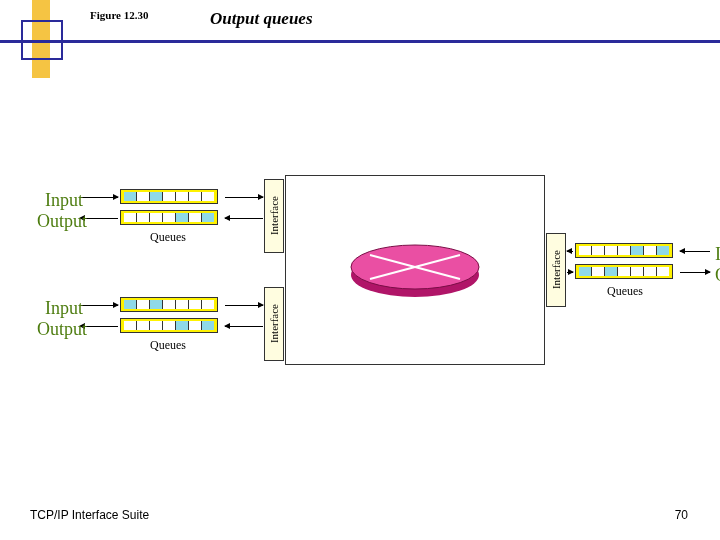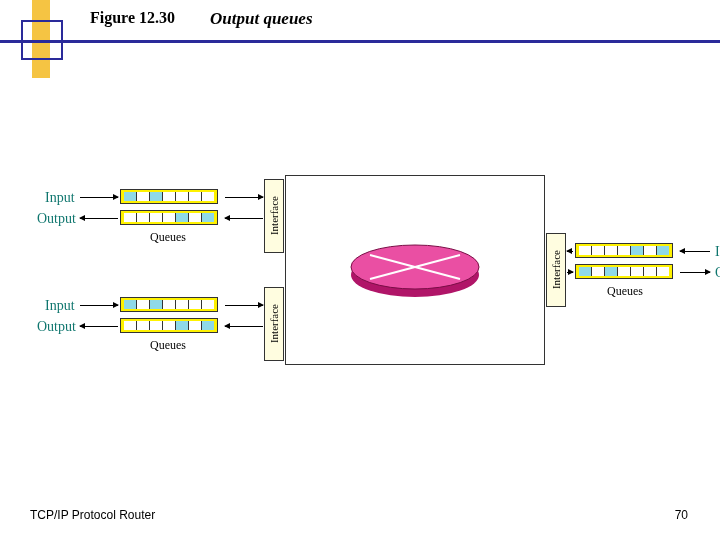--- a/index.html
+++ b/index.html
@@ -2,35 +2,35 @@
 <html><head>
 <meta charset="utf-8">
 <style>
   *{box-sizing:border-box;margin:0;padding:0}
   body{width:720px;height:540px;background:#fff;font-family:Georgia,'Times New Roman',serif;position:relative;overflow:hidden}
   .slide{width:720px;height:540px;position:relative}
   .corner{position:absolute;top:0;left:0;width:65px;height:78px}
   .corner .vbar{position:absolute;left:32px;top:0;width:18px;height:78px;background:#f5c443}
   .corner .sq{position:absolute;left:21px;top:20px;width:42px;height:40px;border:2px solid #2a2a9a}
   .hrule{position:absolute;left:0;top:40px;width:720px;height:3px;background:#2a2a9a}
-  .figlabel{position:absolute;top:9px;left:90px;font-weight:bold;font-size:16px;color:#000}
+  .figlabel{position:absolute;top:9px;left:90px;font-weight:bold;font-size:11px;color:#000}
   .figtitle{position:absolute;top:9px;left:210px;font-weight:bold;font-style:italic;font-size:17px;color:#000}
   .footer-l{position:absolute;left:30px;bottom:18px;font-family:Arial,Helvetica,sans-serif;font-size:12px;color:#000}
   .footer-r{position:absolute;right:32px;bottom:18px;font-family:Arial,Helvetica,sans-serif;font-size:12px;color:#000}
   .diagram{position:absolute;left:35px;top:175px;width:650px;height:220px}
   .routerbox{position:absolute;left:250px;top:0;width:260px;height:190px;border:1px solid #333;background:#fff}
   .disk{position:absolute;left:50%;top:50%;transform:translate(-50%,-50%)}
   .iface{position:absolute;width:20px;border:1px solid #333;background:#fffde0;display:flex;align-items:center;justify-content:center}
   .iface span{writing-mode:vertical-rl;transform:rotate(180deg);font-size:11px;font-family:'Times New Roman',serif}
   .qgroup{position:absolute}
   .qbox{position:absolute;border:1px solid #333}
   .arrow{position:absolute;height:1px;background:#000}
   .arrow.r::after{content:"";position:absolute;right:-1px;top:-3px;border-left:6px solid #000;border-top:3.5px solid transparent;border-bottom:3.5px solid transparent}
   .arrow.l::after{content:"";position:absolute;left:-1px;top:-3px;border-right:6px solid #000;border-top:3.5px solid transparent;border-bottom:3.5px solid transparent}
-  .iolabel{position:absolute;font-size:14px;font-family:'Times New Roman',serif;color:#0f766e}
+  .iolabel{position:absolute;font-size:18px;font-family:'Times New Roman',serif;color:#4d7c0f}
   .qlabel{position:absolute;font-size:12px;font-family:'Times New Roman',serif;color:#000}
 </style>
 </head>
 <body>
 
 <div class="slide">
   <div class="corner">
     <div class="vbar"></div>
       <div class="sq"></div>
   </div>
@@ -149,15 +149,15 @@
 
     <div class="arrow l" style="left:532px;top:76px;width:6px"></div>
     <div class="arrow l" style="left:645px;top:76px;width:30px"></div>
     <div class="iolabel" style="left:680px;top:69px">Input</div>
     <div class="arrow r" style="left:645px;top:97px;width:30px"></div>
     <div class="arrow r" style="left:532px;top:97px;width:6px"></div>
     <div class="iolabel" style="left:680px;top:90px">Output</div>
     <div class="qlabel" style="left:572px;top:109px">Queues</div>
   </div>
 
-  <div class="footer-l">TCP/IP Protocol Router</div>
+  <div class="footer-l">TCP/IP Interface Suite</div>
   <div class="footer-r">70</div>
 </div>
 
 </body></html>

